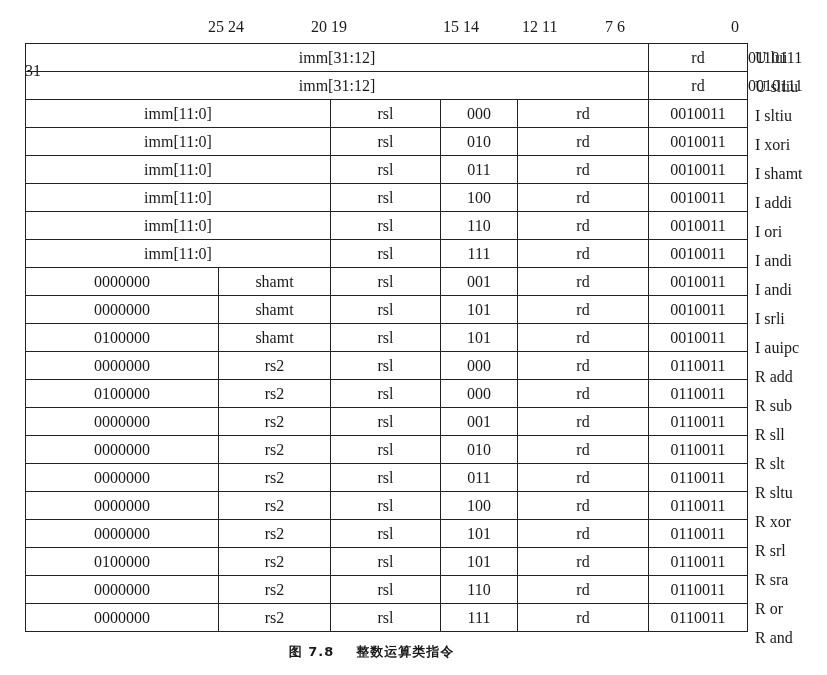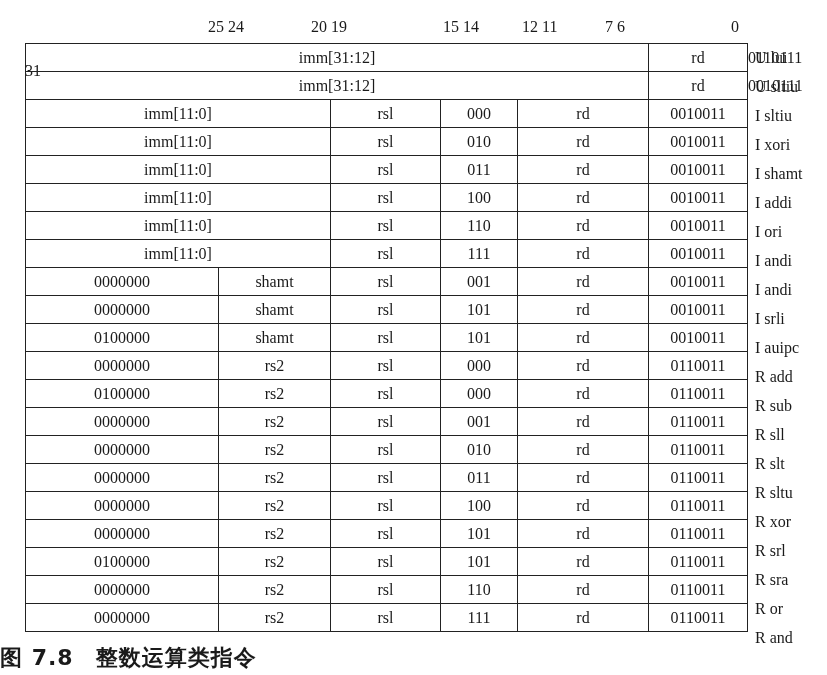--- a/index.html
+++ b/index.html
@@ -12,22 +12,22 @@
     position: absolute; left: 25px; top: 43px; width: 722px;
     border-collapse: collapse; table-layout: fixed;
   }
   table.enc td {
     border: 1.4px solid #222; height: 27px; padding: 0; text-align: center;
     font-size: 16px; line-height: 27px; white-space: nowrap;
   }
   .mnem-col { position: absolute; left: 755px; top: 43px; }
   .mnem { height: 29px; line-height: 29px; font-size: 16px; white-space: nowrap; }
   .caption {
-    position: absolute; top: 643px; left: 0; width: 743px; text-align: left;
-    font-family: "DejaVu Sans", "Liberation Sans", sans-serif; font-size: 22px; font-weight: bold; letter-spacing: 1px;
+    position: absolute; top: 643px; left: 0; width: 743px; text-align: center;
+    font-family: "DejaVu Sans", "Liberation Sans", sans-serif; font-size: 13px; font-weight: bold; letter-spacing: 1px;
   }
   .caption .num { margin-right: 22px; font-weight: bold; }
 </style>
 </head>
 <body>
 
 <div id="bitpos-row">
     <span class="bitpos" style="left: 25px; margin-top: 44px;">31</span>
     <span class="bitpos" style="left: 208px;">25 24</span>
     <span class="bitpos" style="left: 311px;">20 19</span>

